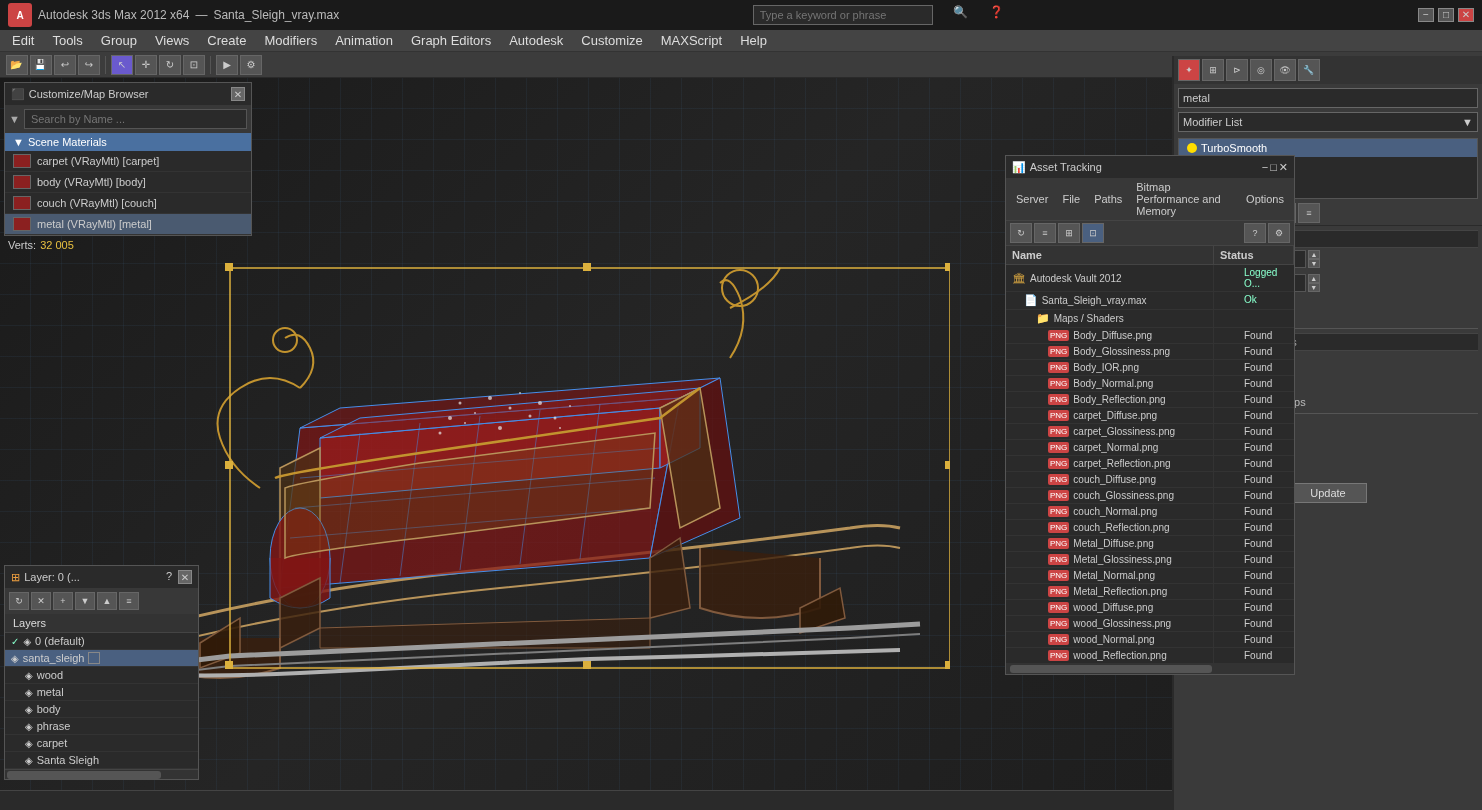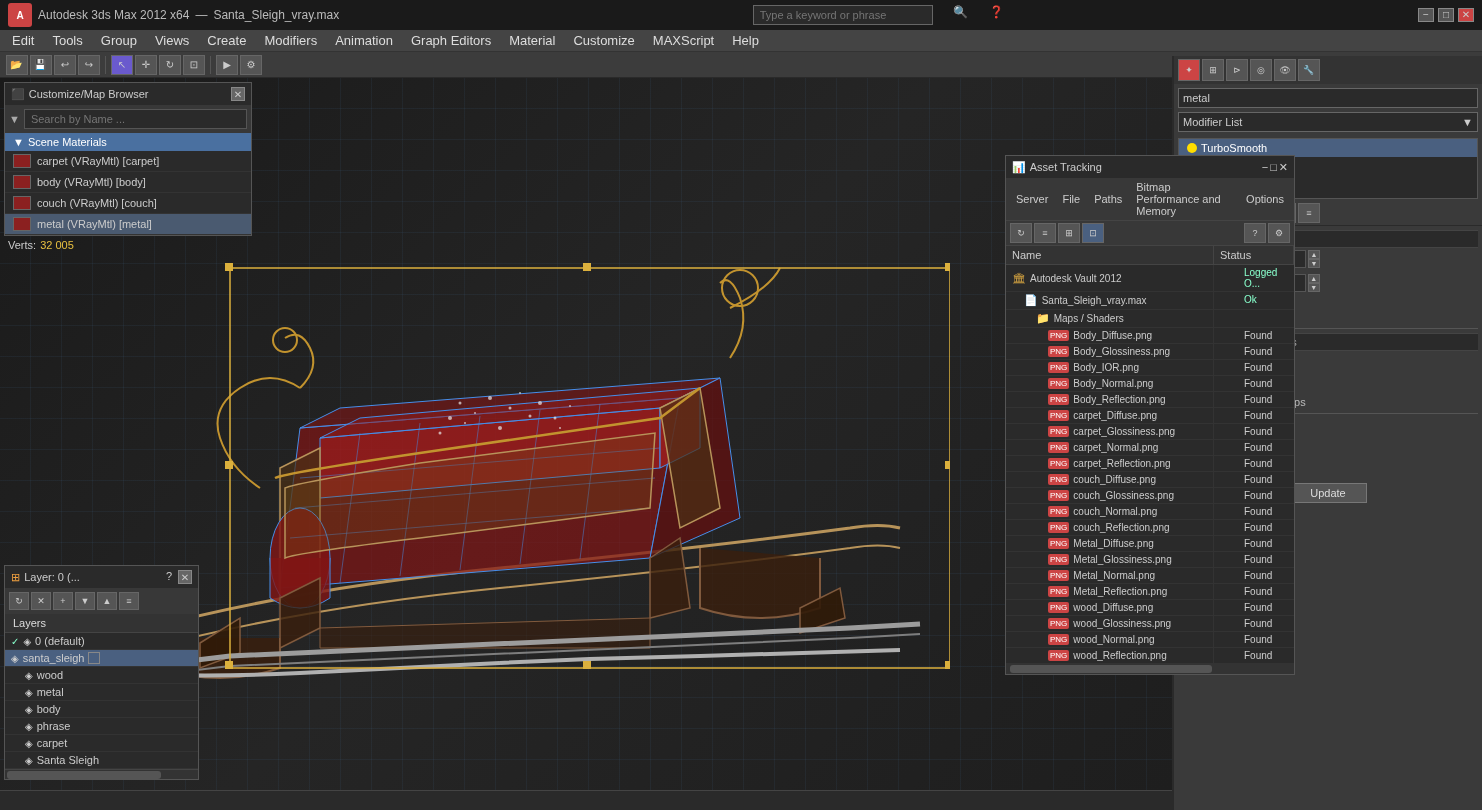--- a/index.html
+++ b/index.html
@@ -483,21 +483,21 @@
       display: grid;
       grid-template-columns: 1fr 80px;
       background: #333;
       border-bottom: 1px solid #444;
     }
     .asset-col-header {
       padding: 3px 6px;
       color: #ccc;
       font-size: 11px;
       border-right: 1px solid #444;
-      font-weight: normal;
+      font-weight: bold;
     }
     .asset-list {
       max-height: 400px;
       overflow-y: auto;
       background: #2a2a2a;
     }
     .asset-item {
       display: grid;
       grid-template-columns: 1fr 80px;
       border-bottom: 1px solid #333;
@@ -703,21 +703,21 @@
 
 <div id="menu-bar">
   <div class="menu-item">Edit</div>
   <div class="menu-item">Tools</div>
   <div class="menu-item">Group</div>
   <div class="menu-item">Views</div>
   <div class="menu-item">Create</div>
   <div class="menu-item">Modifiers</div>
   <div class="menu-item">Animation</div>
   <div class="menu-item">Graph Editors</div>
-  <div class="menu-item">Material</div>
+  <div class="menu-item">Autodesk</div>
   <div class="menu-item">Customize</div>
   <div class="menu-item">MAXScript</div>
   <div class="menu-item">Help</div>
 </div>
 
 <div id="toolbar">
   <div class="toolbar-btn">📂</div>
   <div class="toolbar-btn">💾</div>
   <div class="toolbar-btn">↩</div>
   <div class="toolbar-btn">↪</div>

